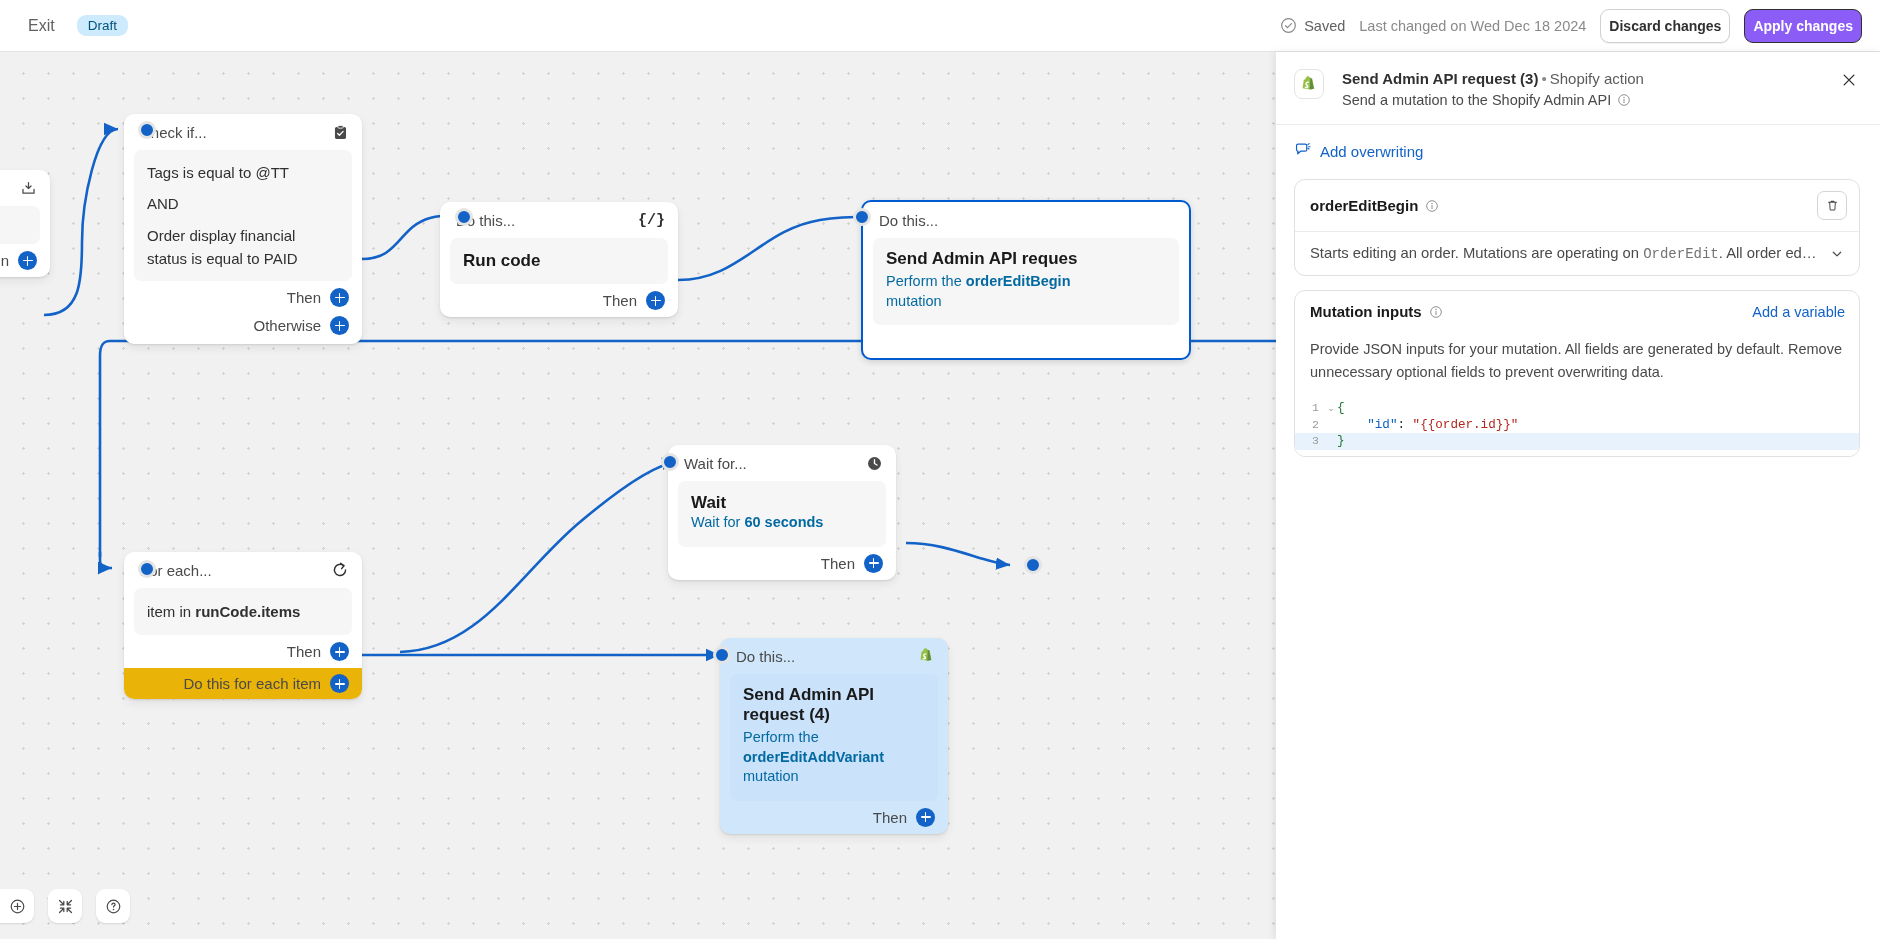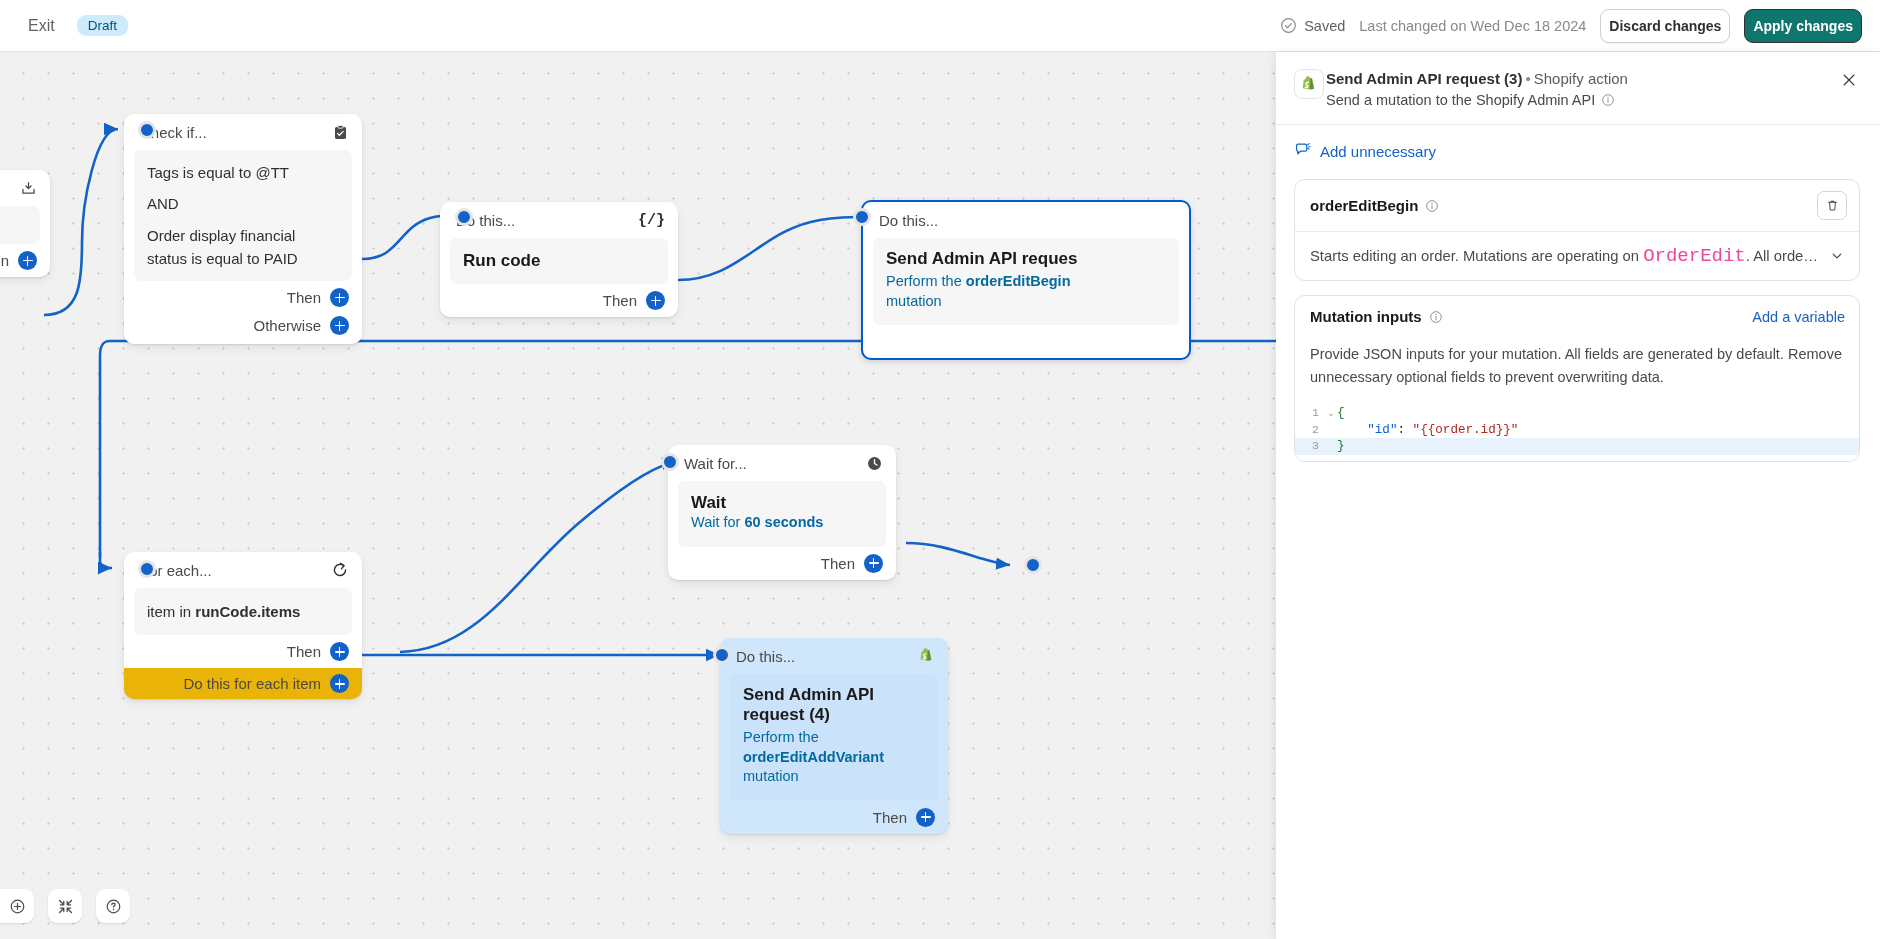--- a/index.html
+++ b/index.html
@@ -43,21 +43,21 @@
   #saved-status { display: flex; align-items: center; gap: 7px; color: #616161; font-size: 14.5px; }
   #saved-status svg { display: block; }
   #last-changed { color: #8a8a8a; font-size: 14.5px; }
   .btn {
     font-family: "Liberation Sans", sans-serif;
     font-size: 14px; font-weight: 600;
     border-radius: 9px; padding: 8px 8px; cursor: pointer;
     white-space: nowrap;
   }
   #discard-btn { background: #fff; color: #303030; border: 1px solid #d0d0d0; box-shadow: 0 1px 0 rgba(0,0,0,0.05); }
-  #apply-btn { background: #0f766e; color: #fff; border: 1px solid #303030; }
+  #apply-btn { background: #8b5cf6; color: #fff; border: 1px solid #303030; }
 
   
   #canvas {
     position: absolute; top: 52px; left: 0;
     width: 1880px; height: 887px;
     background-color: #f1f1f1;
     background-image: radial-gradient(circle, #d2d2d2 1.2px, transparent 1.3px);
     background-size: 25px 25px;
     background-position: 11px 9px;
     overflow: hidden;
@@ -142,21 +142,21 @@
   
   #panel {
     position: absolute; top: 52px; right: 0;
     width: 604px; height: 887px;
     background: #ffffff;
     box-shadow: -2px 0 8px rgba(0,0,0,0.08);
     z-index: 50;
     display: flex; flex-direction: column;
   }
   #panel-header {
-    display: flex; align-items: flex-start; gap: 2px;
+    display: flex; align-items: flex-start; gap: 18px;
     padding: 17px 20px 16px 18px;
     border-bottom: 1px solid #ebebeb;
   }
   #shopify-badge {
     width: 30px; height: 30px; border-radius: 8px;
     border: 1px solid #e3e3e3; background: #fff;
     display: flex; align-items: center; justify-content: center;
     flex: 0 0 30px;
   }
   #panel-title-wrap { flex: 1; padding-top: 1px; }
@@ -191,21 +191,21 @@
     display: flex; align-items: center; justify-content: center; cursor: pointer;
   }
   .card-select-row {
     display: flex; align-items: center; gap: 10px;
     padding: 13px 14px 13px 15px; cursor: pointer;
   }
   .card-select-text {
     font-size: 14.8px; color: #4a4a4a; white-space: nowrap;
     overflow: hidden; text-overflow: ellipsis; flex: 1;
   }
-  .mono { font-family: "Liberation Mono", monospace; font-size: 19px; color: #ec4899; }
+  .mono { font-family: "Liberation Mono", monospace; font-size: 14px; color: #737373; }
 
   .link { color: #1262c8; font-size: 14.5px; cursor: pointer; }
   .card-desc {
     padding: 12px 16px 2px 15px;
     font-size: 14.5px; color: #4a4a4a; line-height: 1.6;
   }
   .code-block {
     margin: 12px 0 0 0; padding: 2px 0 6px 0;
     background: #fff;
   }
@@ -472,21 +472,21 @@
     </span>
   </div>
 
   <div id="add-description">
     <span>
       <svg width="17" height="17" viewBox="0 0 20 20" fill="none">
         <path d="M3 5.4c0-1 .8-1.8 1.8-1.8h8.4c1 0 1.8.8 1.8 1.8v4.8c0 1-.8 1.8-1.8 1.8H7.8L4.4 15V12H4.8C3.8 12 3 11.2 3 10.2z" stroke="#1262c8" stroke-width="1.4" stroke-linejoin="round"></path>
         <path d="M16.4 4.2l1.5-1.1M17.2 6.8h1.7M16.2 8.6l1.4.9" stroke="#1262c8" stroke-width="1.3" stroke-linecap="round"></path>
       </svg>
     </span>
-    <span>Add unnecessary</span>
+    <span>Add overwriting</span>
   </div>
 
   <div class="card">
     <div class="card-head">
       <span class="card-head-title">orderEditBegin</span>
       <span class="info-i">
         <svg width="14" height="14" viewBox="0 0 20 20" fill="none" style="display:block">
           <circle cx="10" cy="10" r="7.6" stroke="#8a8a8a" stroke-width="1.35"></circle>
           <circle cx="10" cy="6.3" r="1" fill="#8a8a8a"></circle>
           <path d="M10 8.9v5" stroke="#8a8a8a" stroke-width="1.35" stroke-linecap="round"></path>

